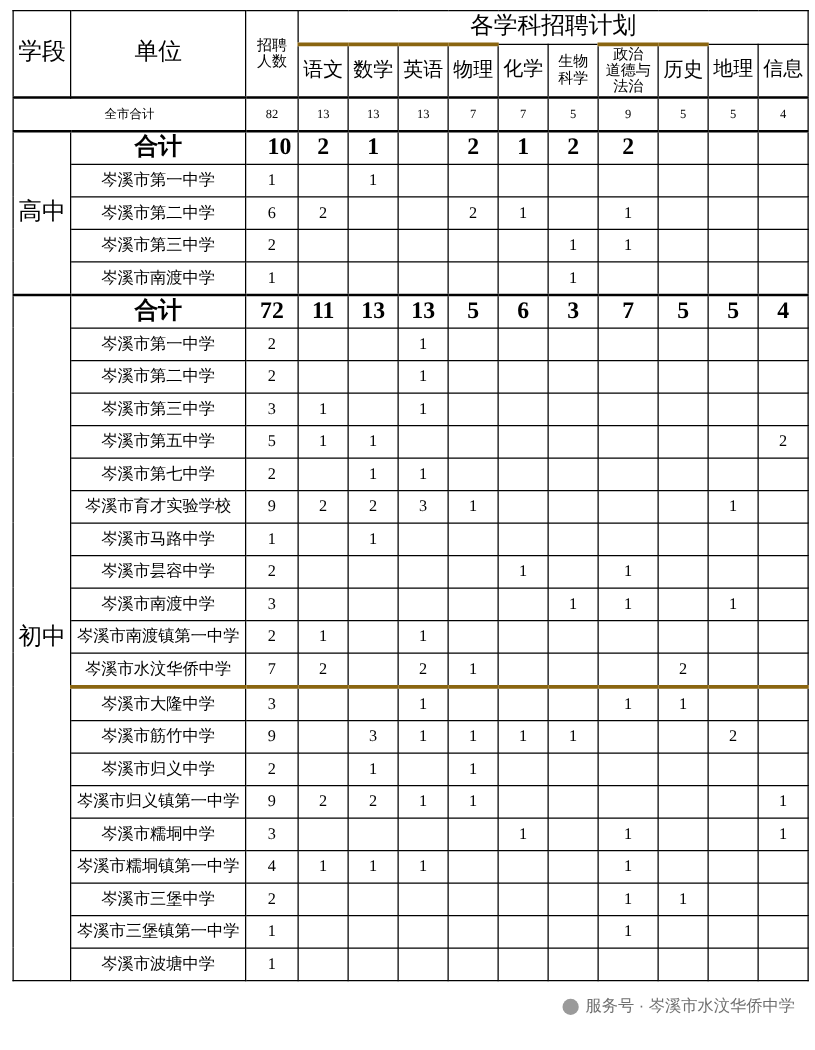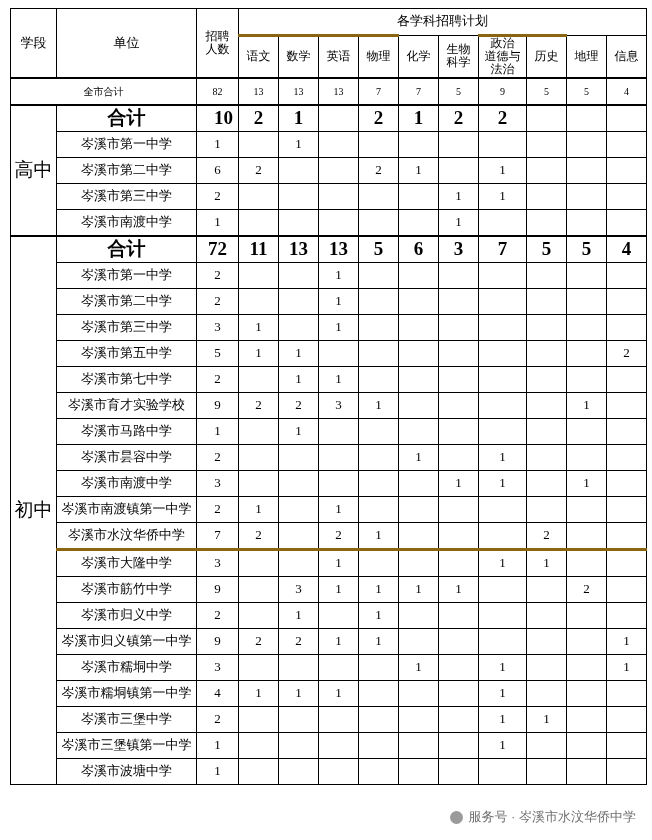--- a/index.html
+++ b/index.html
@@ -40,25 +40,25 @@
     border: 1px solid #000;
     text-align: center;
     vertical-align: middle;
     padding: 0;
     height: 25px;
     font-weight: normal;
     line-height: 1.1;
   }
   .hdr {
     font-weight: bold;
-    font-size: 13px;
+    font-size: 19px;
   }
   .hdr-sub {
     font-weight: bold;
-    font-size: 12px;
+    font-size: 16px;
   }
   .stage-cell {
     font-weight: bold;
     font-size: 13px;
   }
   .unit {
     text-align: left;
     padding-left: 8px;
     font-size: 13px;
     white-space: nowrap;
@@ -84,21 +84,21 @@
   }
   .subject-mark {
     border-top: 3px solid #8a6510 !important;
   }
   .section-div td {
     border-top: 2px solid #000 !important;
   }
   .watermark {
     position: absolute;
     right: 16px;
-    bottom: 14px;
+    bottom: 26px;
     font-size: 13px;
     color: #6f6f6f;
     display: flex;
     align-items: center;
     gap: 5px;
     font-family: "Liberation Sans", sans-serif;
   }
   .watermark .wm-dot {
     width: 13px;
     height: 13px;

